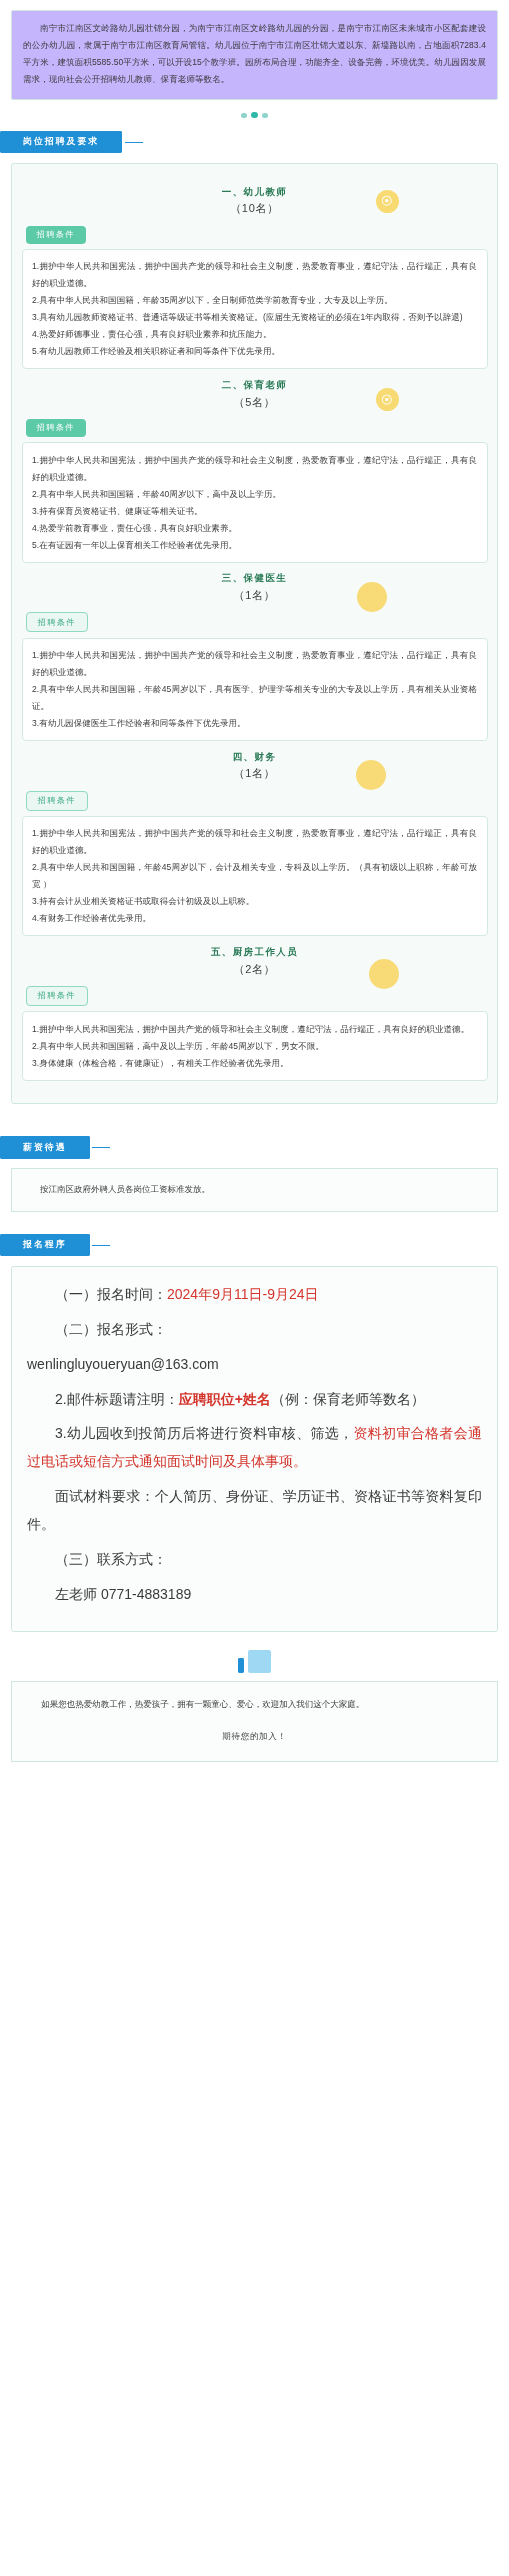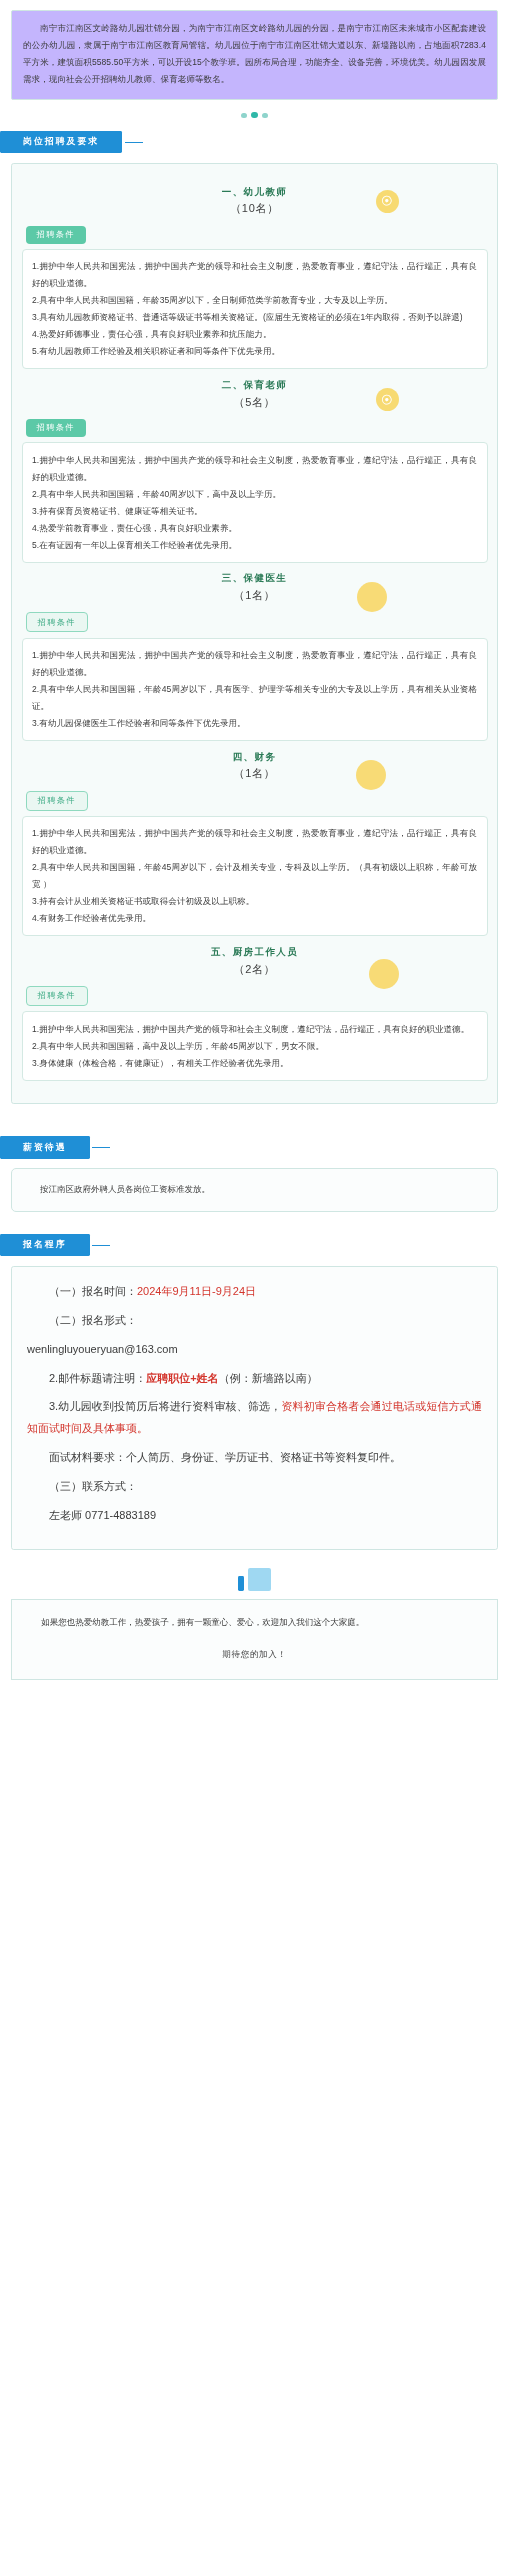--- a/index.html
+++ b/index.html
@@ -160,21 +160,21 @@
     font-size: 8.5px;
     line-height: 2.0;
     color: #3a3a3a;
     text-align: justify;
     letter-spacing: 0.1px;
   }
 
   
   .plain-card {
     border: 0.7px solid #cfe6e2;
-    border-radius: 5px;
+    border-radius: 0;
     background: #fbfdfd;
     padding: 12.3px 11px;
     margin: 0 11px;
   }
   .plain-card p {
     margin: 0;
     font-size: 8.5px;
     line-height: 2.0;
     color: #3a3a3a;
     text-indent: 2em;
@@ -182,21 +182,21 @@
 
   .apply-card {
     border: 0.7px solid #cfe6e2;
     border-radius: 2.7px;
     background: #fbfdfd;
     margin: 0 11px;
     padding: 13.6px 15px 16.4px 15px;
   }
   .apply-card p {
     margin: 0 0 6.8px 0;
-    font-size: 11px;
+    font-size: 14px;
     line-height: 2.0;
     color: #3a3a3a;
     text-align: justify;
   }
   .indent1 { text-indent: 2em; }
   .hl-red { color: #d3342b; }
   .hl-red-b { color: #d3342b; font-weight: bold; margin-top: 40px; }
 
   
   .footer-deco {
@@ -359,21 +359,21 @@
   <div class="banner-wrap">
     <div class="banner">报名程序</div>
   </div>
   <div class="apply-card">
     <p class="indent1">
       <span>（一）报名时间：</span><span class="hl-red">2024年9月11日-9月24日</span>
     </p>
     <p class="indent1">（二）报名形式：</p>
     <p>wenlingluyoueryuan@163.com</p>
     <p class="indent1">
-      <span>2.邮件标题请注明：</span><span class="hl-red-b">应聘职位+姓名</span><span>（例：新墙路以南）</span>
+      <span>2.邮件标题请注明：</span><span class="hl-red-b">应聘职位+姓名</span><span>（例：保育老师等数名）</span>
     </p>
     <p class="indent1">
       <span>3.幼儿园收到投简历后将进行资料审核、筛选，</span><span class="hl-red">资料初审合格者会通过电话或短信方式通知面试时间及具体事项。</span>
     </p>
     <p class="indent1">面试材料要求：个人简历、身份证、学历证书、资格证书等资料复印件。</p>
     <p class="indent1">（三）联系方式：</p>
     <p class="indent1">左老师 0771-4883189</p>
   </div>
 
   <div class="footer-deco">

